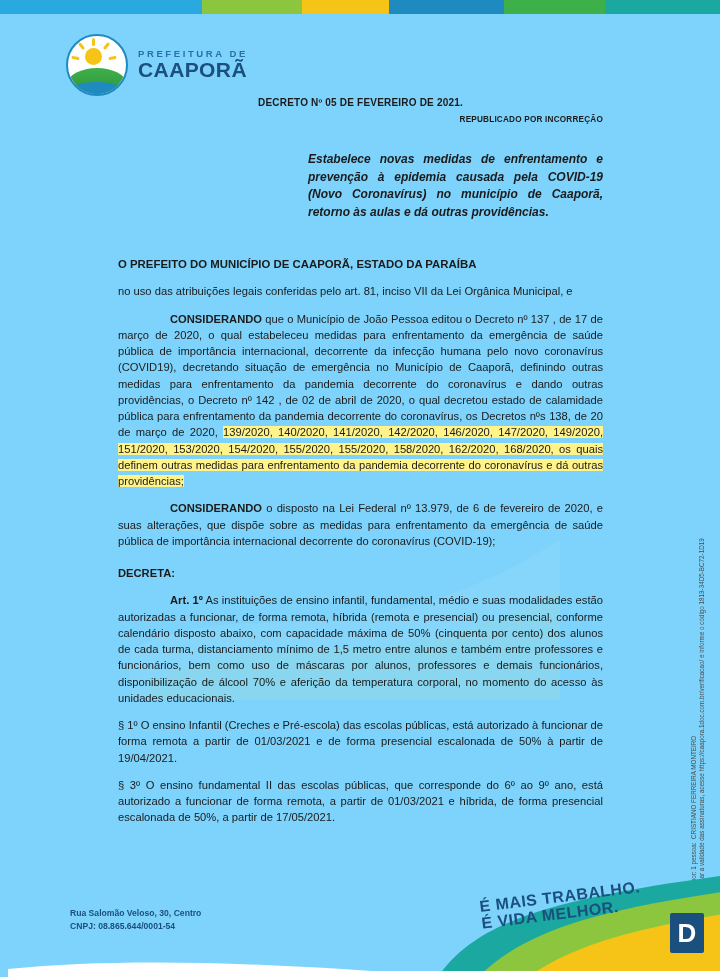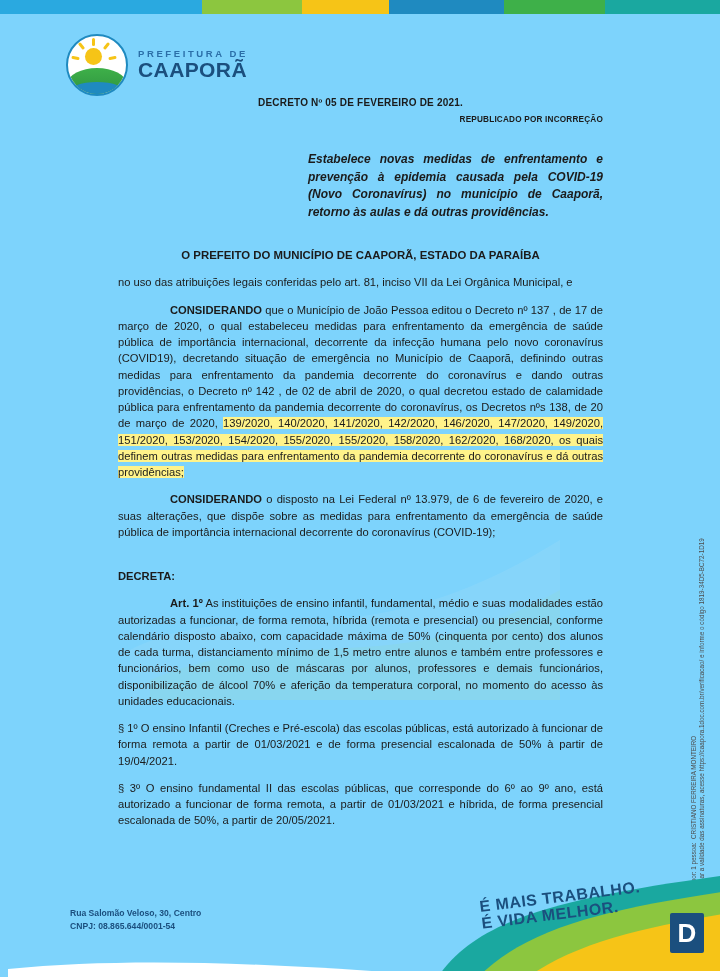--- a/index.html
+++ b/index.html
@@ -76,29 +76,29 @@
   .ementa {
     margin: 26px 0 0 190px;
     width: 295px;
     font-style: italic;
     font-weight: bold;
     font-size: 12px;
     text-align: justify;
     line-height: 1.45;
   }
   .center-bold {
-    text-align: center; font-weight: bold; font-size: 11.4px; margin-top: 26px;
+    text-align: left; font-weight: bold; font-size: 11.4px; margin-top: 35px;
   }
   p.body {
     text-align: justify; margin: 11px 0 0 0;
   }
   p.ind { text-indent: 52px; }
   .b { font-weight: bold; }
   .hl { background: #fff38a; }
-  .decreta { font-weight: bold; margin-top: 28px; }
+  .decreta { font-weight: bold; margin-top: 16px; }
 
   
   .vstrip {
     position: absolute;
     right: 16px; top: 330px;
     width: 14px; height: 580px;
     color: #4c4c4c;
     font-size: 6.3px;
     line-height: 1.25;
     writing-mode: vertical-rl;
@@ -190,21 +190,21 @@
 
     <p class="body ind"><span class="b">CONSIDERANDO</span><span> que o Município de João Pessoa editou o Decreto nº 137 , de 17 de março de 2020, o qual estabeleceu medidas para enfrentamento da emergência de saúde pública de importância internacional, decorrente da infecção humana pelo novo coronavírus (COVID19), decretando situação de emergência no Município de Caaporã, definindo outras medidas para enfrentamento da pandemia decorrente do coronavírus e dando outras providências, o Decreto nº 142 , de 02 de abril de 2020, o qual decretou estado de calamidade pública para enfrentamento da pandemia decorrente do coronavírus, os Decretos nºs 138, de 20 de março de 2020,</span> <span class="hl">139/2020, 140/2020, 141/2020, 142/2020, 146/2020, 147/2020, 149/2020, 151/2020, 153/2020, 154/2020, 155/2020, 155/2020, 158/2020, 162/2020, 168/2020, os quais definem outras medidas para enfrentamento da pandemia decorrente do coronavírus e dá outras providências;</span></p>
 
     <p class="body ind"><span class="b">CONSIDERANDO</span><span> o disposto na Lei Federal nº 13.979, de 6 de fevereiro de 2020, e suas alterações, que dispõe sobre as medidas para enfrentamento da emergência de saúde pública de importância internacional decorrente do coronavírus (COVID-19);</span></p>
 
     <p class="decreta">DECRETA:</p>
 
     <p class="body ind"><span class="b">Art. 1º</span><span> As instituições de ensino infantil, fundamental, médio e suas modalidades estão autorizadas a funcionar, de forma remota, híbrida (remota e presencial) ou presencial, conforme calendário disposto abaixo, com capacidade máxima de 50% (cinquenta por cento) dos alunos de cada turma, distanciamento mínimo de 1,5 metro entre alunos e também entre professores e funcionários, bem como uso de máscaras por alunos, professores e demais funcionários, disponibilização de álcool 70% e aferição da temperatura corporal, no momento do acesso às unidades educacionais.</span></p>
 
     <p class="body">§ 1º O ensino Infantil (Creches e Pré-escola) das escolas públicas, está autorizado à funcionar de forma remota a partir de 01/03/2021 e de forma presencial escalonada de 50% à partir de 19/04/2021.</p>
-    <p class="body">§ 3º O ensino fundamental II das escolas públicas, que corresponde do 6º ao 9º ano, está autorizado a funcionar de forma remota, a partir de 01/03/2021 e híbrida, de forma presencial escalonada de 50%, a partir de 20/05/2021.</p>
+    <p class="body">§ 3º O ensino fundamental II das escolas públicas, que corresponde do 6º ao 9º ano, está autorizado a funcionar de forma remota, a partir de 01/03/2021 e híbrida, de forma presencial escalonada de 50%, a partir de 17/05/2021.</p>
   </div>
 
   <div class="vstrip">Assinado por: 1 pessoa:  CRISTIANO FERREIRA MONTEIRO
 Para verificar a validade das assinaturas, acesse https://caapora.1doc.com.br/verificacao/ e informe o código 1819-34D5-BC72-1D19</div>
 
   <div class="bottom-graphic">
     <svg width="720" height="120" viewBox="0 0 720 120">
       <path d="M430 120 C470 60, 560 40, 720 18 L720 120 Z" fill="#1aa8a0"></path>
       <path d="M470 120 C520 70, 600 52, 720 34 L720 120 Z" fill="#8cc63f"></path>
       <path d="M520 120 C570 84, 640 70, 720 56 L720 120 Z" fill="#f6c417"></path>

